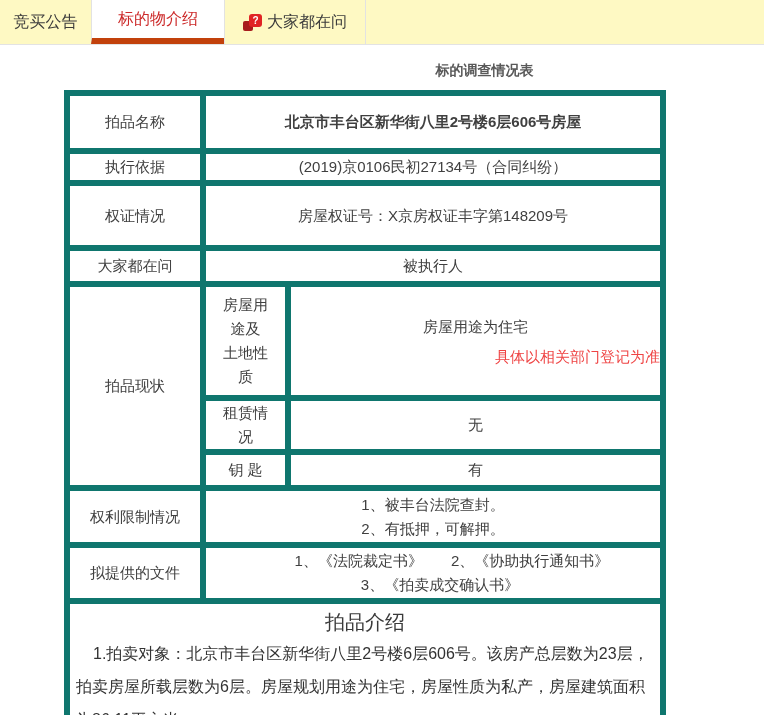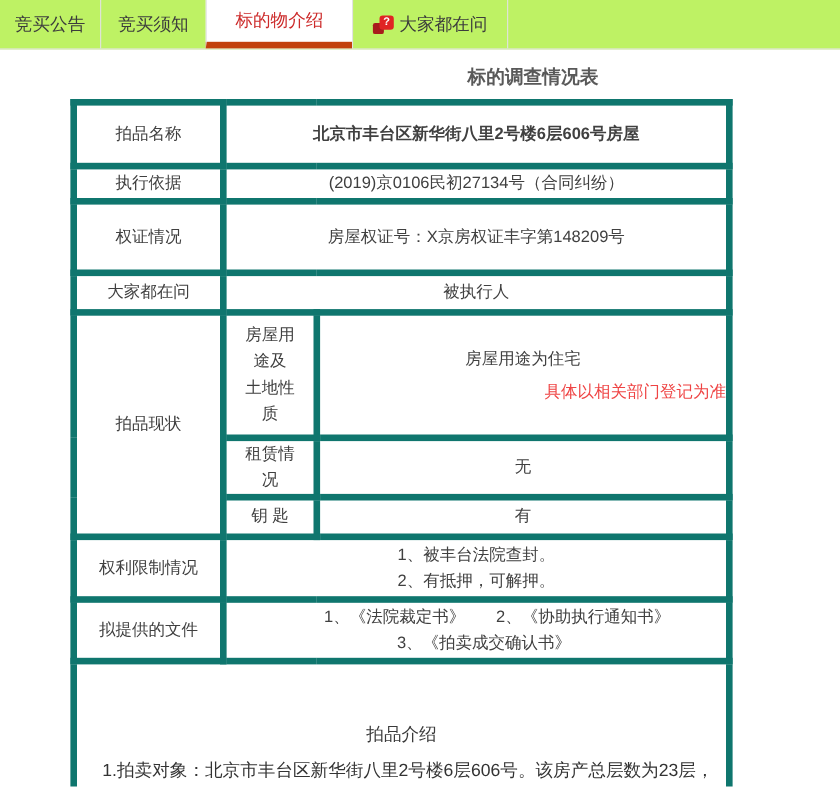--- a/index.html
+++ b/index.html
@@ -1,39 +1,39 @@
 <!DOCTYPE html>
 <html><head>
 <meta charset="utf-8">
 <style>
   * { margin:0; padding:0; box-sizing:border-box; }
   html,body { width:764px; height:715px; overflow:hidden; background:#fff;
     font-family:"Liberation Sans","DejaVu Sans",sans-serif; color:#3c3c3c; }
 
   
-  .tabbar { display:flex; height:45px; background:#bef264; border-bottom:1px solid #e3e3e3; }
+  .tabbar { display:flex; height:45px; background:#fef9c3; border-bottom:1px solid #e3e3e3; }
   .tab { display:flex; align-items:center; justify-content:center; height:100%;
     font-size:16px; color:#3c3c3c; cursor:pointer; }
   .tab + .tab { border-left:1px solid #e2e2e2; }
   .tab.active { background:#fff; color:#cc2a2a; border-bottom:6px solid #c2410c; }
   .tab-filler { flex:1; border-left:1px solid #e2e2e2; }
   .t1 { width:91px; } .t2 { width:96px; } .t3 { width:133px; }
   .t4 { width:142px; } .t5 { width:141px; gap:5px; }
   .count-red { color:#cc2a2a; }
 
   .qa-icon { position:relative; width:19px; height:17px; display:inline-block; }
   .qa-icon .bubble-back { position:absolute; left:0; bottom:0; width:10px; height:10px;
     background:#a81c1c; border-radius:2px; }
   .qa-icon .bubble-front { position:absolute; right:0; top:0; width:13px; height:13px;
     background:#e02424; border-radius:3px; color:#fff; font-size:10px; font-weight:bold;
     line-height:13px; text-align:center; }
 
   
   .page-title { margin:15px 0 10px 0; padding-left:205px; text-align:center;
-    font-size:17px; font-weight:bold; color:#595959; line-height:20px; }
+    font-size:14px; font-weight:bold; color:#595959; line-height:20px; }
 
   
   table.survey { border-collapse:collapse; table-layout:fixed; margin-left:64px;
     width:596px; }
   table.survey td { border:6px solid #0f766e; vertical-align:middle; font-size:15px;
     text-align:center; color:#404040; line-height:24px; }
   td.lbl { color:#404040; }
   .gray { color:#9c9c9c; }
   .val-name { font-size:16px; font-weight:bold; }
   td.sublbl { padding:0 16px; line-height:28px; }
@@ -50,31 +50,30 @@
   tr.r-use   { height:114px; }
   tr.r-lease { height:50px; }
   tr.r-key   { height:36px; }
   tr.r-rights{ height:57px; }
   tr.r-docs  { height:56px; }
 
   .use-main { display:block; line-height:32px; font-weight:normal; }
   .use-note { display:block; line-height:28px; color:#ef4444;text-align:right; }
 
   td.intro-cell { padding:5px 6px 10px 6px; text-align:left; vertical-align:top; }
-  .intro-header { text-align:center; font-size:16px; color:#3a3a3a; line-height:26px;
-    margin-bottom:2px;margin-top:47px; }
+  .intro-header { text-align:center; font-size:20px; color:#3a3a3a; line-height:26px;
+    margin-bottom:2px; }
   .intro-body { font-size:16px; color:#333; line-height:33px; text-indent:17px;
     text-align:left; }
 </style>
 </head>
 <body>
 
 <div class="tabbar">
   <div class="tab t1">竞买公告</div>
-  <div class="tab t2">竞买须知</div>
   <div class="tab t3 active">标的物介绍</div>
   <div class="tab t5">
     <span class="qa-icon">
       <span class="bubble-back"></span>
       <span class="bubble-front">?</span>
     </span>
     <span>大家都在问</span>
   </div>
   <div class="tab-filler"></div>
 </div>

